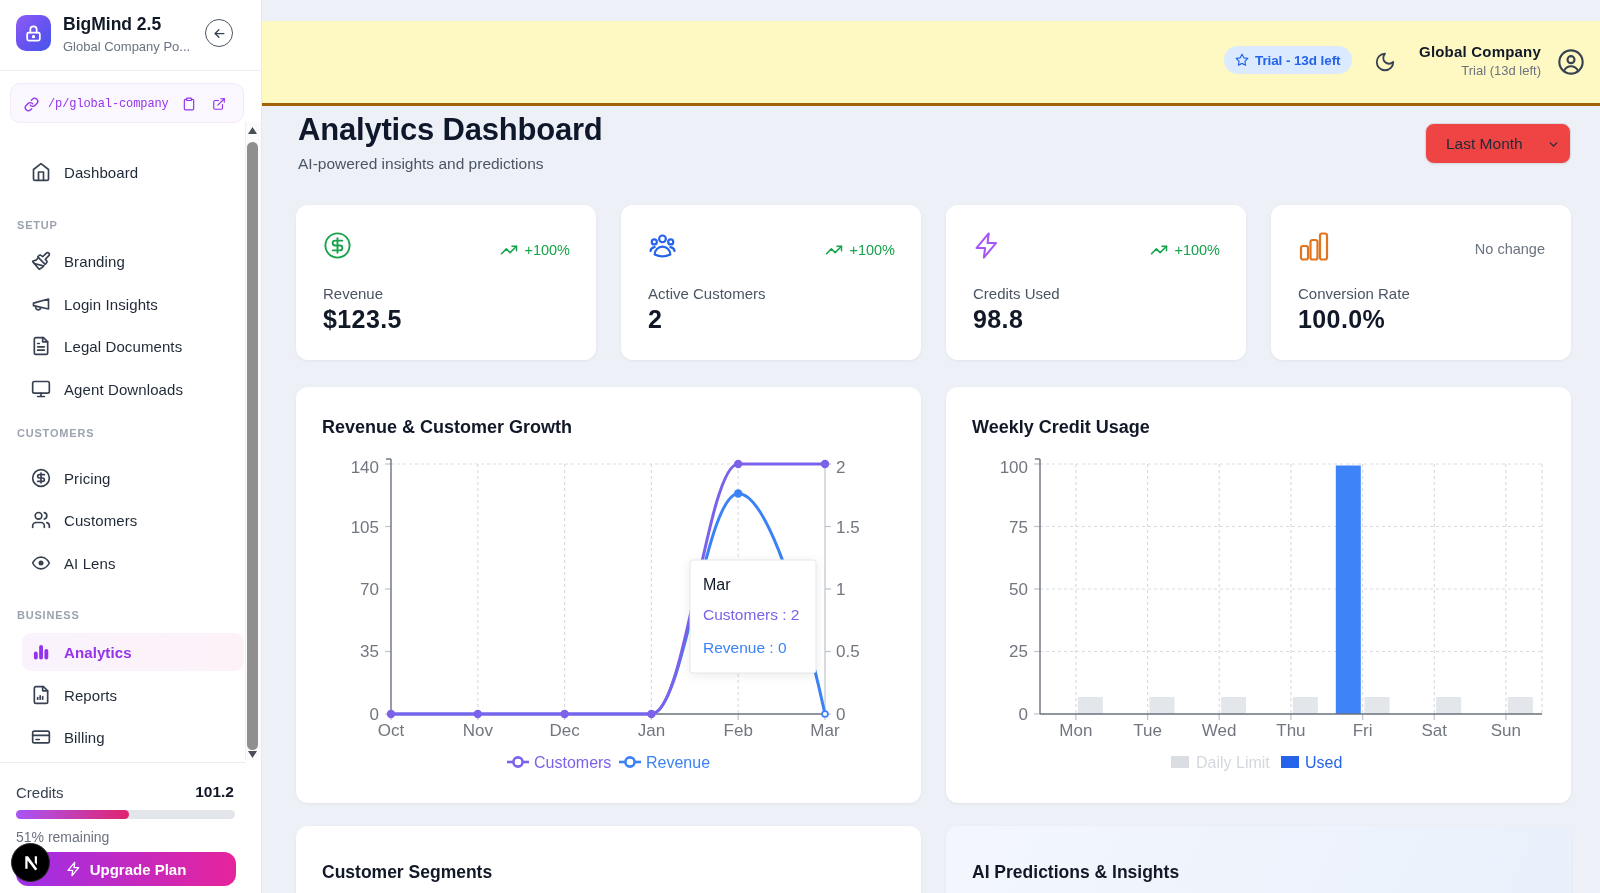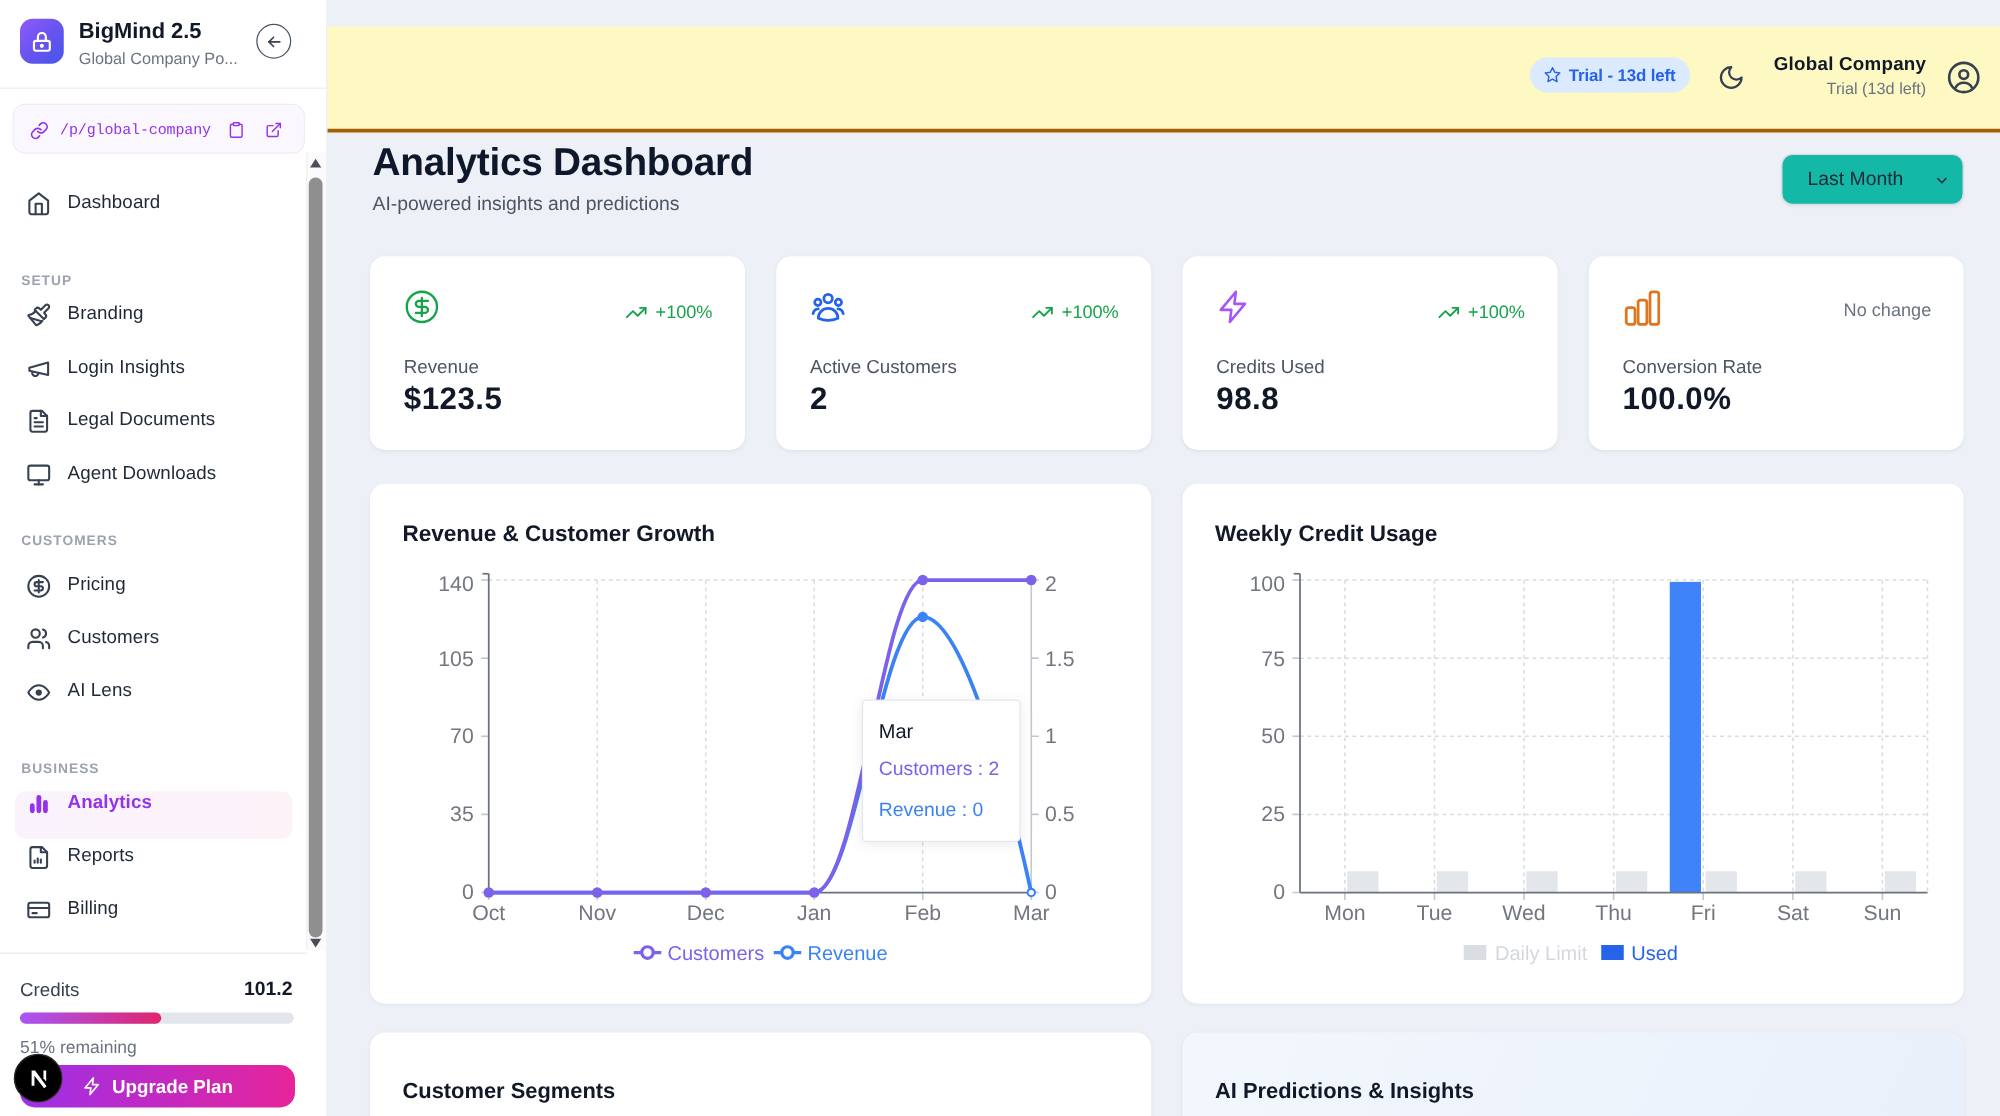--- a/index.html
+++ b/index.html
@@ -12,21 +12,21 @@
   #moon { position:absolute; left:1112px; top:30px; color:#374151; }
   #usermeta { position:absolute; left:999px; top:22px; width:280px; text-align:right; }
   #usermeta .n1 { font-size:15px; font-weight:bold; color:#111827; letter-spacing:.2px; }
   #usermeta .n2 { font-size:13px; color:#6b7280; margin-top:3px; }
   #avatar { position:absolute; left:1295px; top:27px; color:#374151; }
   
   #main { position:absolute; left:262px; top:76px; width:1338px; height:809px; z-index:0; background:#edf1f7; }
   .card { position:absolute; background:#fff; border-radius:12px; box-shadow:0 1px 3px rgba(16,24,40,.06); }
   h1 { position:absolute; left:36px; top:36px; font-size:31px; color:#0f172a; letter-spacing:-.2px; }
   .subtitle { position:absolute; left:36px; top:79px; font-size:15.5px; color:#4b5563; }
-  #select { position:absolute; left:1163px; top:47px; width:146px; height:41px; background:#14b8a6; border:1px solid #d8dce2; border-radius:9px; font-size:15.5px; color:#1f2937; line-height:39px; padding-left:20px; box-shadow:0 1px 2px rgba(16,24,40,.05); }
+  #select { position:absolute; left:1163px; top:47px; width:146px; height:41px; background:#ef4444; border:1px solid #d8dce2; border-radius:9px; font-size:15.5px; color:#1f2937; line-height:39px; padding-left:20px; box-shadow:0 1px 2px rgba(16,24,40,.05); }
   #select .chev { position:absolute; right:10px; top:14px; }
   
   .stat { width:300px; height:155px; top:129px; }
   .stat .icon { position:absolute; left:27px; top:26px; }
   .stat .trend { position:absolute; right:26px; top:36px; display:flex; align-items:center; gap:6px; font-size:14.5px; color:#16a34a; font-weight:500;text-align:right;}
   .stat .lab { position:absolute; left:27px; top:80px; font-size:15px; color:#4b5563; }
   .stat .val { position:absolute; left:27px; top:100px; font-size:25px; font-weight:bold; color:#111827; letter-spacing:.4px; }
   
   .chartcard { width:625px; height:416px; top:311px; }
   .chartcard .ct { position:absolute; left:26px; top:30px; font-size:18px; font-weight:bold; color:#111827; }
@@ -36,21 +36,21 @@
   
   #sidebar { position:absolute; left:0; top:0; width:262px; height:893px; background:#ffffff; border-right:1px solid #e7eaee; }
   #logo { position:absolute; left:16px; top:15px; width:35px; height:36px; border-radius:10px; background:linear-gradient(135deg,#8e5bf7 0%,#6653f0 55%,#4457ea 100%); display:flex; align-items:center; justify-content:center; }
   #brand { position:absolute; left:63px; top:14px; }
   #brand .b1 { font-size:17.5px; font-weight:bold; color:#111827; }
   #brand .b2 { font-size:13px; color:#6b7280; margin-top:4px; }
   #collapse { position:absolute; left:205px; top:19px; width:28px; height:28px; border:1.6px solid #4b5563; border-radius:50%; display:flex; align-items:center; justify-content:center; color:#374151; }
   #hdrline { position:absolute; left:0; top:70px; width:262px; height:1px; background:#eceff3; }
   #linkpill { position:absolute; left:10px; top:83px; width:234px; height:40px; background:#fbf7fe; border:1px solid #f2eaf9; border-radius:10px; }
   #linkpill .txt { position:absolute; left:37px; top:13px; font-family:"Liberation Mono",monospace; font-size:12px; color:#9333ea; letter-spacing:-0.1px; }
-  .nav-item { position:absolute; left:12px; width:222px; height:38px; display:flex; gap:13px; padding-left:9px; color:#374151; }
+  .nav-item { position:absolute; left:22px; width:222px; height:38px; display:flex; align-items:center; gap:13px; padding-left:9px; color:#374151; }
   .nav-item span { font-size:15px; color:#1f2937; font-weight:500; letter-spacing:.1px;}
   .nav-item.active { background:linear-gradient(90deg,#faf3fd,#fdf2f8); border-radius:9px; color:#9333ea; }
   .nav-item.active span { color:#9333ea; font-weight:bold; }
   .nav-label { position:absolute; left:17px; font-size:11px; font-weight:bold; color:#9ca3af; letter-spacing:.8px; }
   
   #sb-track { position:absolute; left:245px; top:122px; width:16px; height:638px; background:#fbfbfb; border-left:1px solid #efefef; }
   #sb-thumb { position:absolute; left:247px; top:142px; width:11px; height:608px; background:#8f8f8f; border-radius:6px; }
   
   #credline { position:absolute; left:0; top:762px; width:246px; height:1px; background:#e9ecf0; }
   #credits-l { position:absolute; left:16px; top:784px; font-size:15px; color:#374151; }

